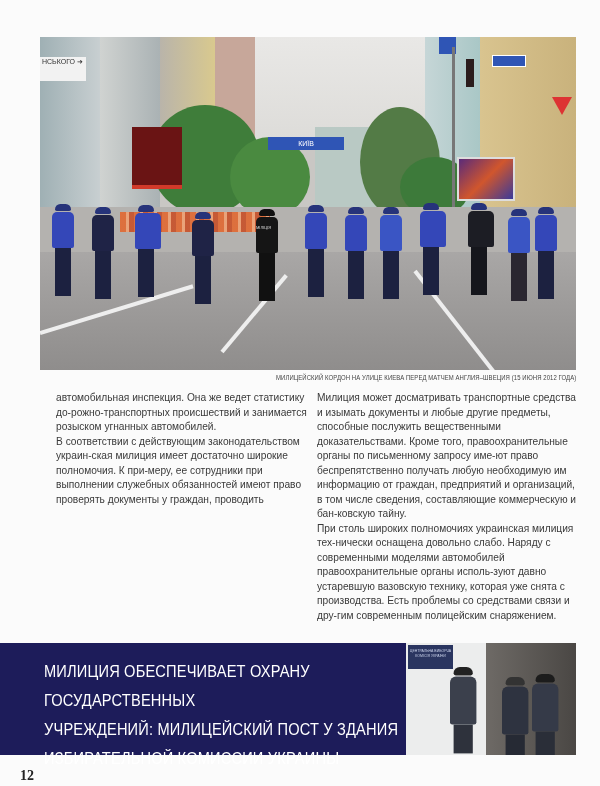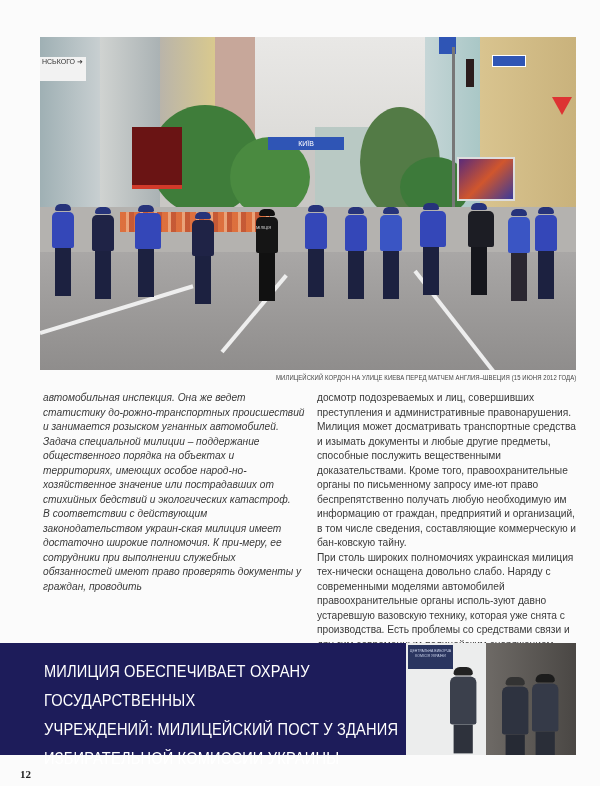--- a/index.html
+++ b/index.html
@@ -12,26 +12,26 @@
   .lane{position:absolute;background:#eeeeee;height:4px;transform-origin:left center;}
   .tree{position:absolute;border-radius:50%;background:#3f7d3a;}
   .officer{position:absolute;}
   .officer .cap{position:absolute;left:3px;top:0;width:16px;height:7px;border-radius:6px 6px 2px 2px;}
   .officer .body{position:absolute;left:0;top:8px;width:22px;height:36px;border-radius:5px 5px 2px 2px;}
   .officer .legs{position:absolute;left:3px;top:44px;width:16px;height:48px;background:#1c2140;}
   .sign{position:absolute;}
   .caption{position:absolute;right:24px;top:374px;font-size:7px;letter-spacing:0.1px;color:#444;font-family:"Liberation Sans",sans-serif;white-space:nowrap;transform:scaleX(0.85);transform-origin:right top;}
   .col{position:absolute;top:391px;width:262px;font-family:"Liberation Sans",sans-serif;font-size:10.2px;line-height:14.5px;color:#3a3a3a;}
   .col p{margin:0;text-align:left;}
-  .col-left{left:43px;font-style:italic;}
+  .col-left{left:56px;}
   .col-right{left:317px;}
   .banner{position:absolute;left:0;top:643px;width:406px;height:112px;background:#1d1c5a;}
   .banner-text{position:absolute;left:44px;top:14px;width:360px;color:#ffffff;font-family:"Liberation Sans",sans-serif;font-size:17px;line-height:29px;letter-spacing:0.2px;transform:scaleX(0.86);transform-origin:left top;width:420px;}
   .inset{position:absolute;left:406px;top:643px;width:170px;height:112px;overflow:hidden;background:#e6e6e8;}
-  .page-num{position:absolute;left:20px;top:768px;font-family:"Liberation Serif",serif;font-weight:bold;font-size:11px;color:#222;}
+  .page-num{position:absolute;left:20px;top:768px;font-family:"Liberation Serif",serif;font-weight:bold;font-size:14px;color:#222;}
 </style>
 </head>
 <body>
 
 <div class="photo">
   <div class="sky"></div>
 
   <div class="bld" style="left:0;width:60px;height:200px;background:linear-gradient(90deg,#9fb0b4,#c8cfd1);"></div>
   <div class="bld" style="left:60px;width:60px;height:185px;background:linear-gradient(90deg,#d0d3d1,#aab2b4);"></div>
   <div class="bld" style="left:120px;width:55px;height:140px;background:linear-gradient(90deg,#b9b4aa,#d9c98e);"></div>
@@ -129,25 +129,23 @@
       <div class="cap" style="background:#26337a"></div>
       <div class="body" style="background:#3447b8"></div>
       <div class="legs"></div>
     </div>
 </div>
 
 <div class="caption">МИЛИЦЕЙСКИЙ КОРДОН НА УЛИЦЕ КИЕВА ПЕРЕД МАТЧЕМ АНГЛИЯ–ШВЕЦИЯ (15 ИЮНЯ 2012 ГОДА)</div>
 
 <div class="col col-left">
   <p>автомобильная инспекция. Она же ведет статистику до-рожно-транспортных происшествий и занимается розыском угнанных автомобилей.</p>
-  <p>Задача специальной милиции – поддержание общественного порядка на объектах и территориях, имеющих особое народ-но-хозяйственное значение или пострадавших от стихийных бедствий и экологических катастроф.</p>
   <p>В соответствии с действующим законодательством украин-ская милиция имеет достаточно широкие полномочия. К при-меру, ее сотрудники при выполнении служебных обязанностей имеют право проверять документы у граждан, проводить</p>
 </div>
 <div class="col col-right">
-  <p>досмотр подозреваемых и лиц, совершивших преступления и административные правонарушения.</p>
   <p>Милиция может досматривать транспортные средства и изымать документы и любые другие предметы, способные послужить вещественными доказательствами. Кроме того, правоохранительные органы по письменному запросу име-ют право беспрепятственно получать любую необходимую им информацию от граждан, предприятий и организаций, в том числе сведения, составляющие коммерческую и бан-ковскую тайну.</p>
   <p>При столь широких полномочиях украинская милиция тех-нически оснащена довольно слабо. Наряду с современными моделями автомобилей правоохранительные органы исполь-зуют давно устаревшую вазовскую технику, которая уже снята с производства. Есть проблемы со средствами связи и дру-гим современным полицейским снаряжением.</p>
 </div>
 
 <div class="banner">
   <div class="banner-text">
     <div>МИЛИЦИЯ ОБЕСПЕЧИВАЕТ ОХРАНУ ГОСУДАРСТВЕННЫХ</div>
     <div>УЧРЕЖДЕНИЙ: МИЛИЦЕЙСКИЙ ПОСТ У ЗДАНИЯ</div>
     <div>ИЗБИРАТЕЛЬНОЙ КОМИССИИ УКРАИНЫ</div>
   </div>

